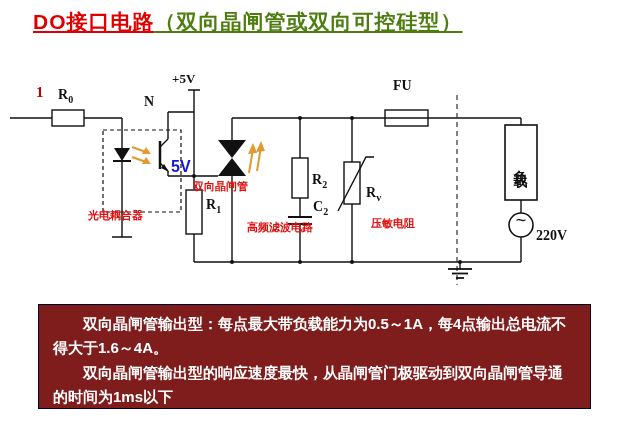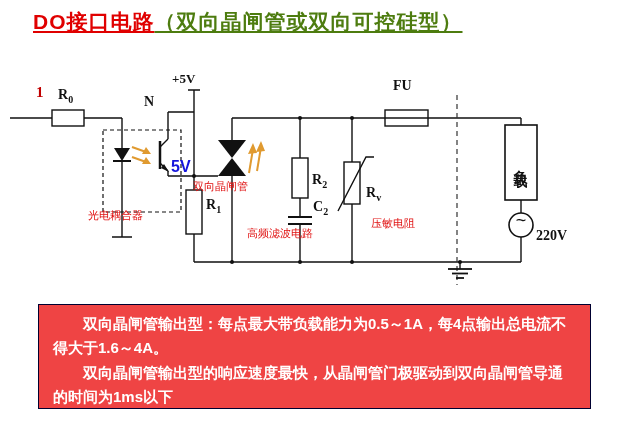--- a/index.html
+++ b/index.html
@@ -18,21 +18,21 @@
   .title .red   { color:#e00000; text-decoration:underline;margin-left:19px; }
   .title .black { color:#4d7c0f; text-decoration:underline; }
 
   .lbl {
     position:absolute; color:#111;
     font-family:"Liberation Serif","DejaVu Serif",serif;
     font-size:14px; line-height:1; white-space:nowrap;font-weight:bold;
   }
   .lbl sub { font-size:10px; }
   .red-note {
-    position:absolute; color:#e01010; font-weight:normal;
+    position:absolute; color:#e01010; font-weight:bold;
     font-size:11px; line-height:1; white-space:nowrap;
     font-family:"Liberation Sans","DejaVu Sans",sans-serif;
   }
   .marker1 { position:absolute; left:36px; top:84px; color:#c00000;
              font-weight:bold; font-size:15px;
              font-family:"Liberation Serif","DejaVu Serif",serif; }
   .v5 { position:absolute; left:171px; top:158px; color:#1515dd;
         font-weight:bold; font-size:16px; }
   .load-box-label {
     position:absolute; left:505px; top:125px; width:32px; height:75px;
@@ -40,21 +40,21 @@
   }
   .load-box-label span {
     writing-mode:vertical-rl; text-orientation:upright;
     font-size:14px; font-weight:bold; color:#111; letter-spacing:4px;
   }
   .tilde { position:absolute; left:509px; top:210px; width:24px;
            text-align:center; font-size:18px; color:#111; }
 
   .info-box {
     position:absolute; left:38px; top:304px; width:553px; height:105px;
-    background:#ef4444; color:#ffffff;
+    background:#7f1d1d; color:#ffffff;
     padding:7px 14px 6px 14px;
     border:1px solid #000030;
   }
   .info-box p {
     font-size:15px; font-weight:bold; line-height:1.62;
     text-indent:2em; color:#ffffff;
   }
   svg.circuit { position:absolute; left:0; top:55px; }
 </style>
 </head>
@@ -169,21 +169,21 @@
   <div class="red-note" style="left:88px;top:210px">光电耦合器</div>
 
   <div class="red-note" style="left:193px;top:181px">双向晶闸管</div>
 
   <div class="lbl" style="left:206px;top:198px"><span>R</span><sub>1</sub></div>
 
   <div class="lbl" style="left:312px;top:173px"><span>R</span><sub>2</sub></div>
 
   <div class="lbl" style="left:313px;top:200px"><span>C</span><sub>2</sub></div>
 
-  <div class="red-note" style="left:247px;top:228px">高频滤波电路</div>
+  <div class="red-note" style="left:247px;top:222px">高频滤波电路</div>
 
   <div class="lbl" style="left:366px;top:186px"><span>R</span><sub>v</sub></div>
 
   <div class="red-note" style="left:371px;top:218px">压敏电阻</div>
 
   <div class="lbl" style="left:393px;top:79px">FU</div>
 
   <div class="load-box-label">
     <span>负载</span>
   </div>

